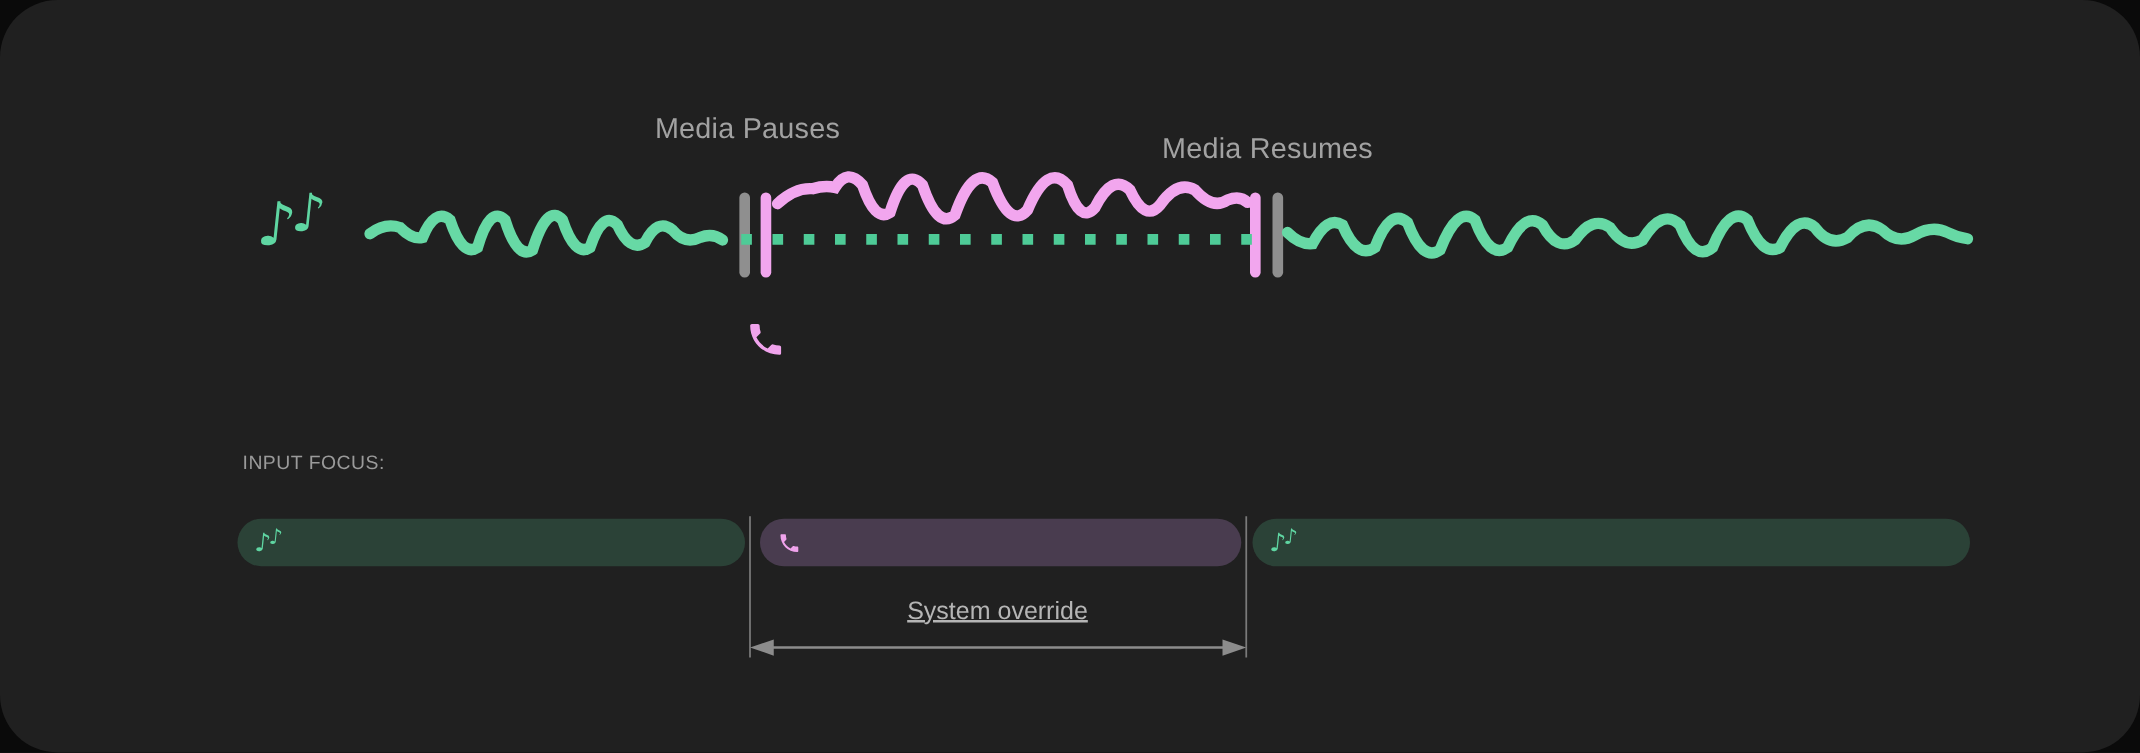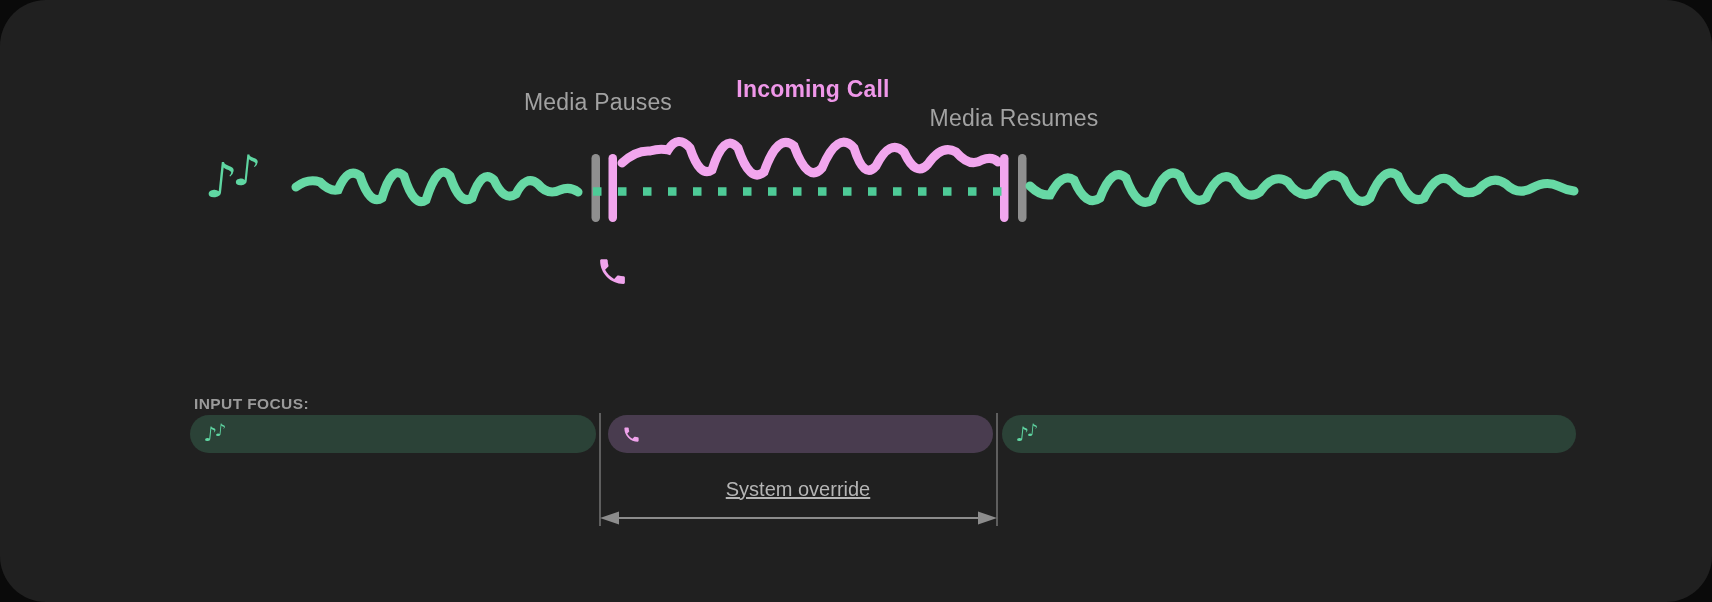--- a/index.html
+++ b/index.html
@@ -63,23 +63,23 @@
   
   .phone-large {
     position: absolute;
     left: 596px; top: 255px;
     width: 33px; height: 33px;
   }
   .phone-fill { fill: #f0a3ec; }
   
   .input-focus-label {
     position: absolute;
-    left: 194px; top: 395px;
+    left: 194px; top: 362px;
     font-size: 15.5px;
-    font-weight: 700;
+    font-weight: 400;
     letter-spacing: 0.4px;
     color: #9a9a9a;
   }
   .focus-bar {
     position: absolute;
     top: 415px;
     height: 38px;
     border-radius: 19px;
     display: flex;
     align-items: center;
@@ -111,21 +111,20 @@
     white-space: nowrap;
     text-decoration: underline;
   }
 </style>
 </head>
 <body>
 
 <div class="card">
 
   <div class="tl-label" style="left:598px; top:89px;text-align:right;">Media Pauses</div>
-  <div class="tl-label pink" style="left:813px; top:76px; font-weight:600;">Incoming Call</div>
   <div class="tl-label" style="left:1014px; top:105px;">Media Resumes</div>
 
   <div class="notes-icon notes-large">
     <span class="n1">♪</span>
     <span class="n2">♪</span>
   </div>
 
   <svg class="layer" width="1712" height="602" viewBox="0 0 1712 602">
 
     <rect class="bar-gray" x="591.5" y="154" width="8.5" height="68" rx="4.2"></rect>

